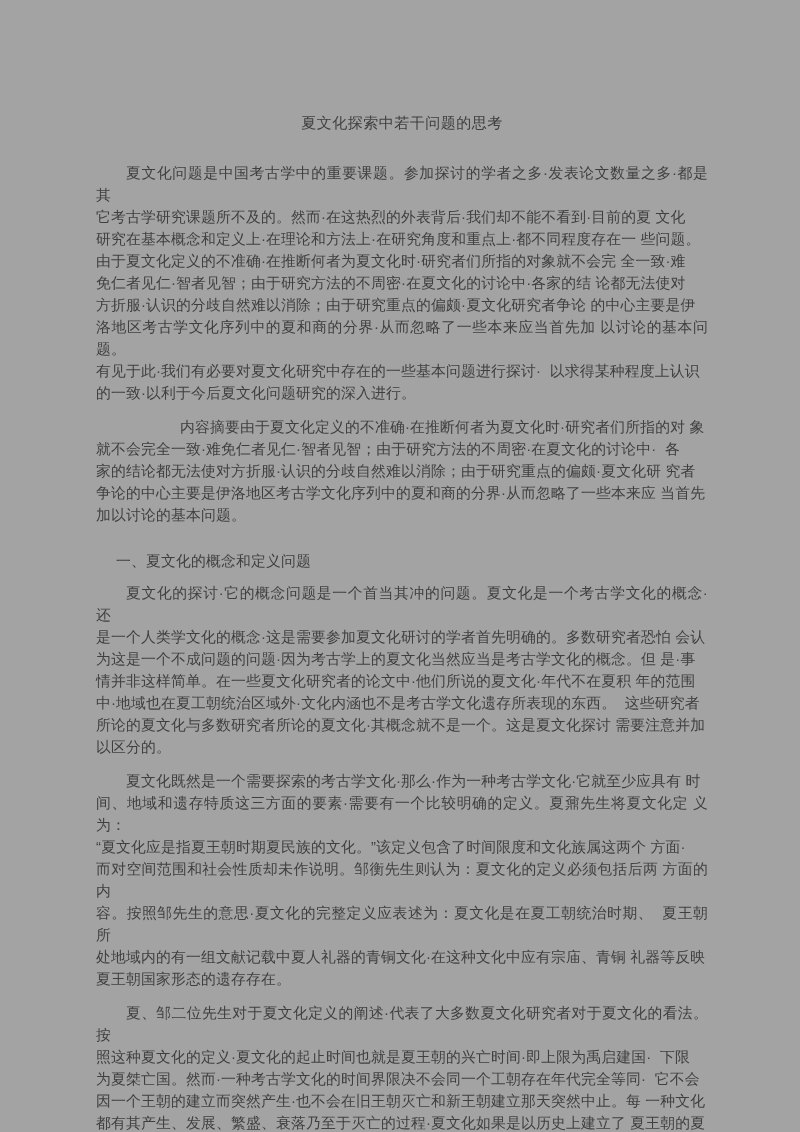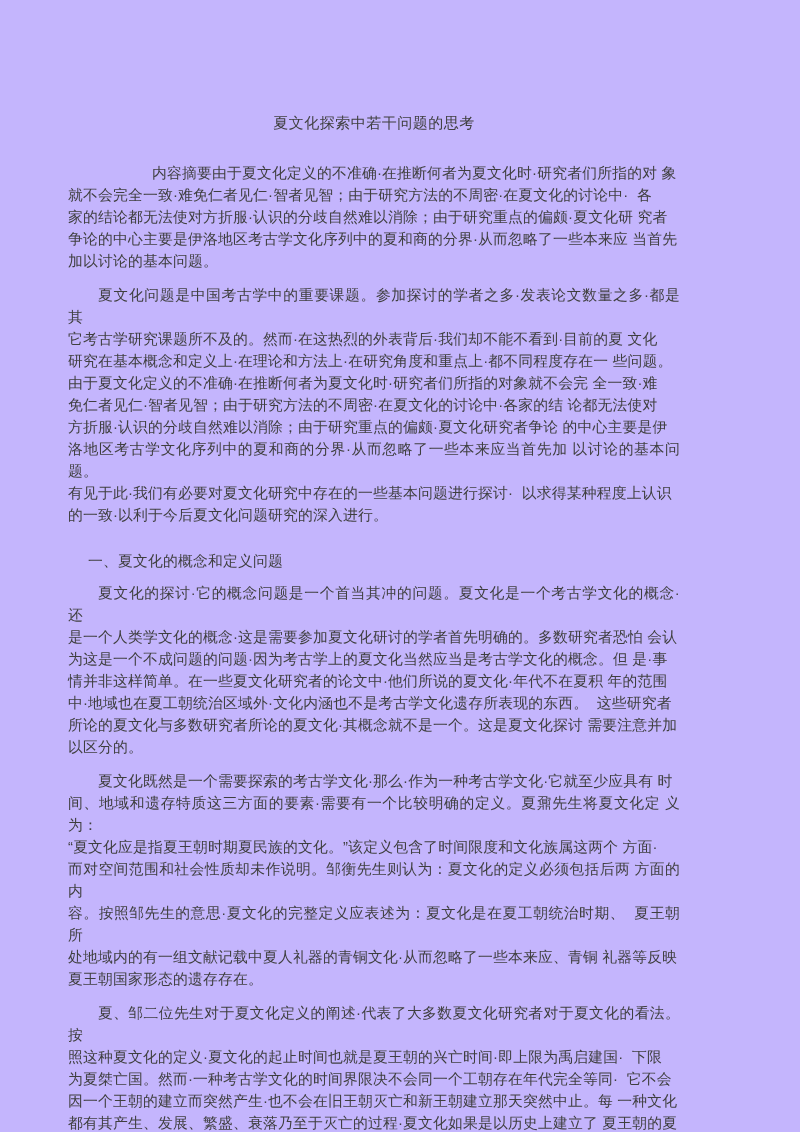--- a/index.html
+++ b/index.html
@@ -12,22 +12,22 @@
     height: 1132px;
     overflow: hidden;
     font-family: "Liberation Sans", "DejaVu Sans", sans-serif;
     color: #3f3f3f;
     -webkit-font-smoothing: antialiased;
   }
   .page {
     box-sizing: border-box;
     width: 800px;
     height: 1132px;
-    padding: 112px 92px 40px 68px;
-    background: #c4b5fd;
+    padding: 112px 92px 40px 96px;
+    background: #a3a3a3;
   }
   .doc-title {
     width: 612px;
     margin: 0 0 28px 0;
     font-size: 15px;
     line-height: 22px;
     font-weight: 400;
     text-align: center;
     letter-spacing: 0.5px;
   }
@@ -55,52 +55,52 @@
     text-indent: 20px;
     letter-spacing: 0.2px;
   }
 </style>
 </head>
 <body>
 
 <div class="page">
   <h1 class="doc-title">夏文化探索中若干问题的思考</h1>
 
-  <p class="para abstract-para">内容摘要由于夏文化定义的不准确·在推断何者为夏文化时·研究者们所指的对 象
-就不会完全一致·难免仁者见仁·智者见智；由于研究方法的不周密·在夏文化的讨论中·  各
-家的结论都无法使对方折服·认识的分歧自然难以消除；由于研究重点的偏颇·夏文化研 究者
-争论的中心主要是伊洛地区考古学文化序列中的夏和商的分界·从而忽略了一些本来应 当首先
-加以讨论的基本问题。</p>
-
   <p class="para body-para">夏文化问题是中国考古学中的重要课题。参加探讨的学者之多·发表论文数量之多·都是 其
 它考古学研究课题所不及的。然而·在这热烈的外表背后·我们却不能不看到·目前的夏 文化
 研究在基本概念和定义上·在理论和方法上·在研究角度和重点上·都不同程度存在一 些问题。
 由于夏文化定义的不准确·在推断何者为夏文化时·研究者们所指的对象就不会完 全一致·难
 免仁者见仁·智者见智；由于研究方法的不周密·在夏文化的讨论中·各家的结 论都无法使对
 方折服·认识的分歧自然难以消除；由于研究重点的偏颇·夏文化研究者争论 的中心主要是伊
 洛地区考古学文化序列中的夏和商的分界·从而忽略了一些本来应当首先加 以讨论的基本问题。
 有见于此·我们有必要对夏文化研究中存在的一些基本问题进行探讨·  以求得某种程度上认识
 的一致·以利于今后夏文化问题研究的深入进行。</p>
+
+  <p class="para abstract-para">内容摘要由于夏文化定义的不准确·在推断何者为夏文化时·研究者们所指的对 象
+就不会完全一致·难免仁者见仁·智者见智；由于研究方法的不周密·在夏文化的讨论中·  各
+家的结论都无法使对方折服·认识的分歧自然难以消除；由于研究重点的偏颇·夏文化研 究者
+争论的中心主要是伊洛地区考古学文化序列中的夏和商的分界·从而忽略了一些本来应 当首先
+加以讨论的基本问题。</p>
 
   <h2 class="section-heading">一、夏文化的概念和定义问题</h2>
 
   <p class="para body-para">夏文化的探讨·它的概念问题是一个首当其冲的问题。夏文化是一个考古学文化的概念·  还
 是一个人类学文化的概念·这是需要参加夏文化研讨的学者首先明确的。多数研究者恐怕 会认
 为这是一个不成问题的问题·因为考古学上的夏文化当然应当是考古学文化的概念。但 是·事
 情并非这样简单。在一些夏文化研究者的论文中·他们所说的夏文化·年代不在夏积 年的范围
 中·地域也在夏工朝统治区域外·文化内涵也不是考古学文化遗存所表现的东西。  这些研究者
 所论的夏文化与多数研究者所论的夏文化·其概念就不是一个。这是夏文化探讨 需要注意并加
 以区分的。</p>
 
   <p class="para body-para">夏文化既然是一个需要探索的考古学文化·那么·作为一种考古学文化·它就至少应具有 时
 间、地域和遗存特质这三方面的要素·需要有一个比较明确的定义。夏鼐先生将夏文化定 义为：
 “夏文化应是指夏王朝时期夏民族的文化。”该定义包含了时间限度和文化族属这两个 方面·
 而对空间范围和社会性质却未作说明。邹衡先生则认为：夏文化的定义必须包括后两 方面的内
 容。按照邹先生的意思·夏文化的完整定义应表述为：夏文化是在夏工朝统治时期、  夏王朝所
-处地域内的有一组文献记载中夏人礼器的青铜文化·从而忽略了一些本来应、青铜 礼器等反映
+处地域内的有一组文献记载中夏人礼器的青铜文化·在这种文化中应有宗庙、青铜 礼器等反映
 夏王朝国家形态的遗存存在。</p>
 
   <p class="para body-para">夏、邹二位先生对于夏文化定义的阐述·代表了大多数夏文化研究者对于夏文化的看法。  按
 照这种夏文化的定义·夏文化的起止时间也就是夏王朝的兴亡时间·即上限为禹启建国·  下限
 为夏桀亡国。然而·一种考古学文化的时间界限决不会同一个工朝存在年代完全等同·  它不会
 因一个王朝的建立而突然产生·也不会在旧王朝灭亡和新王朝建立那天突然中止。每 一种文化
 都有其产生、发展、繁盛、衰落乃至于灭亡的过程·夏文化如果是以历史上建立了 夏王朝的夏
 人为主体的文化遗存·它出现的时间就很可能在夏王朝建立以前·它的消亡也应 当在夏工朝灭
 亡以后。用夏朝的存在年代来界定夏文化的时间范围·这显然是不妥当的。</p>
 </div>

